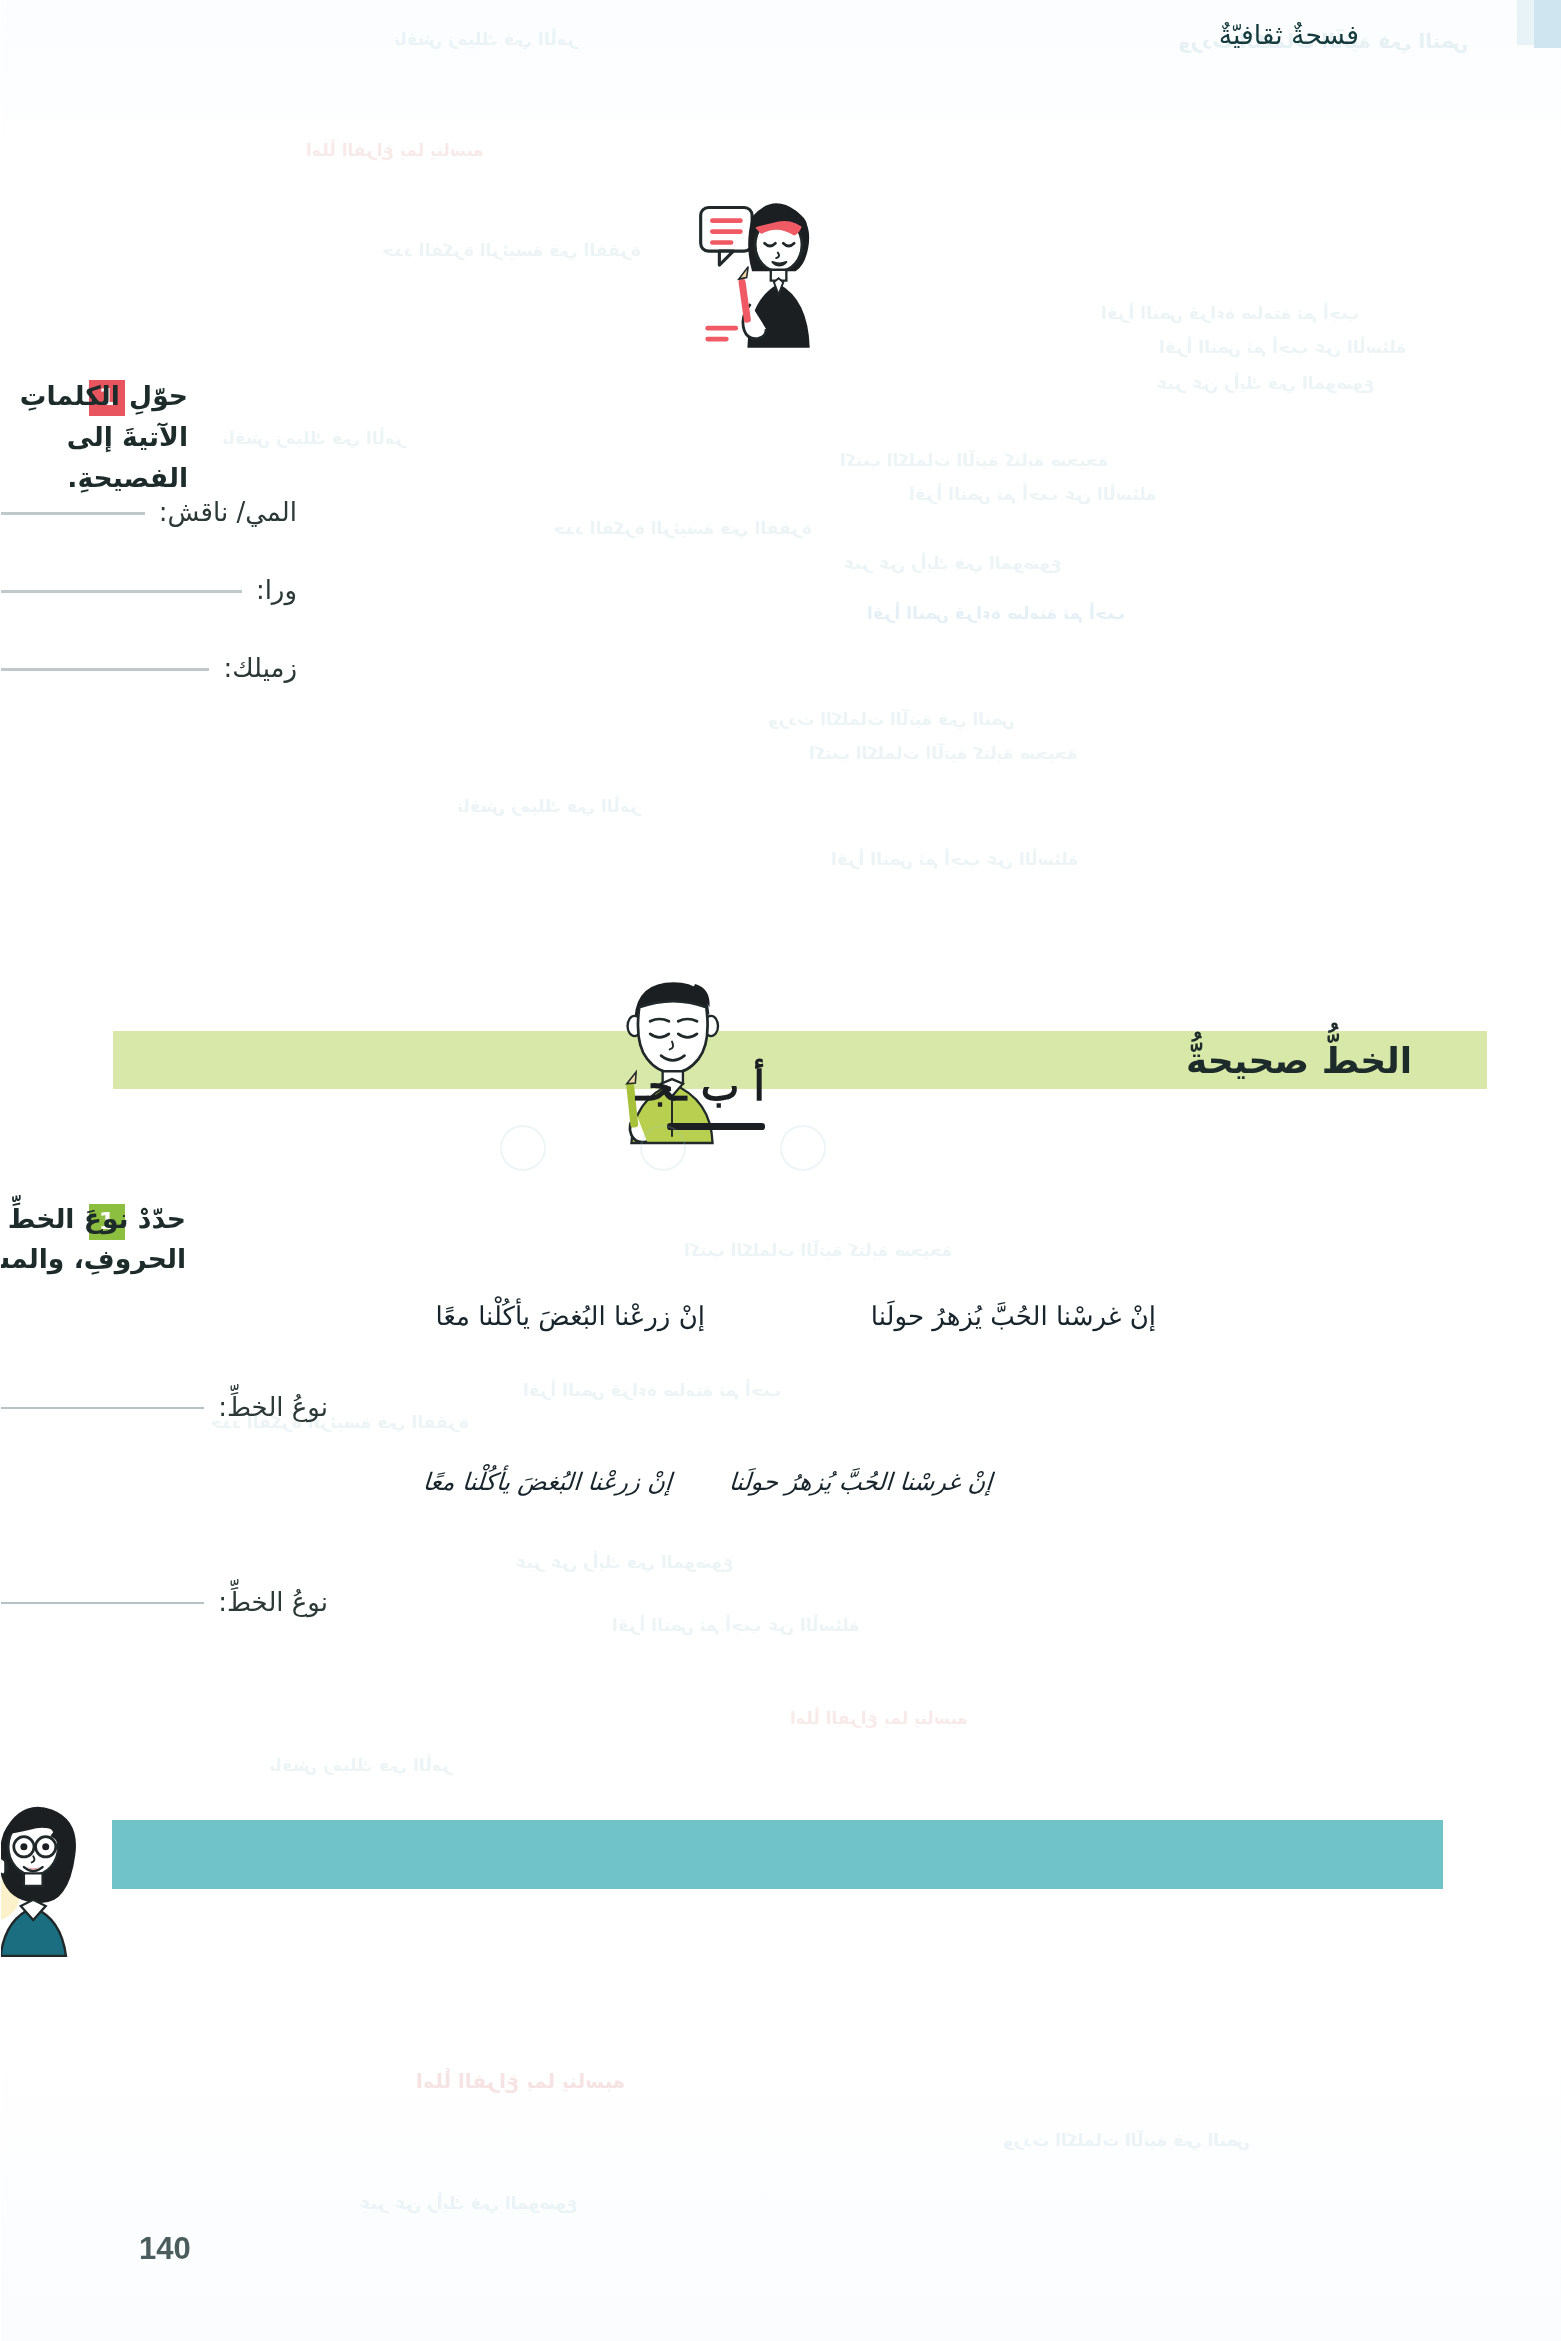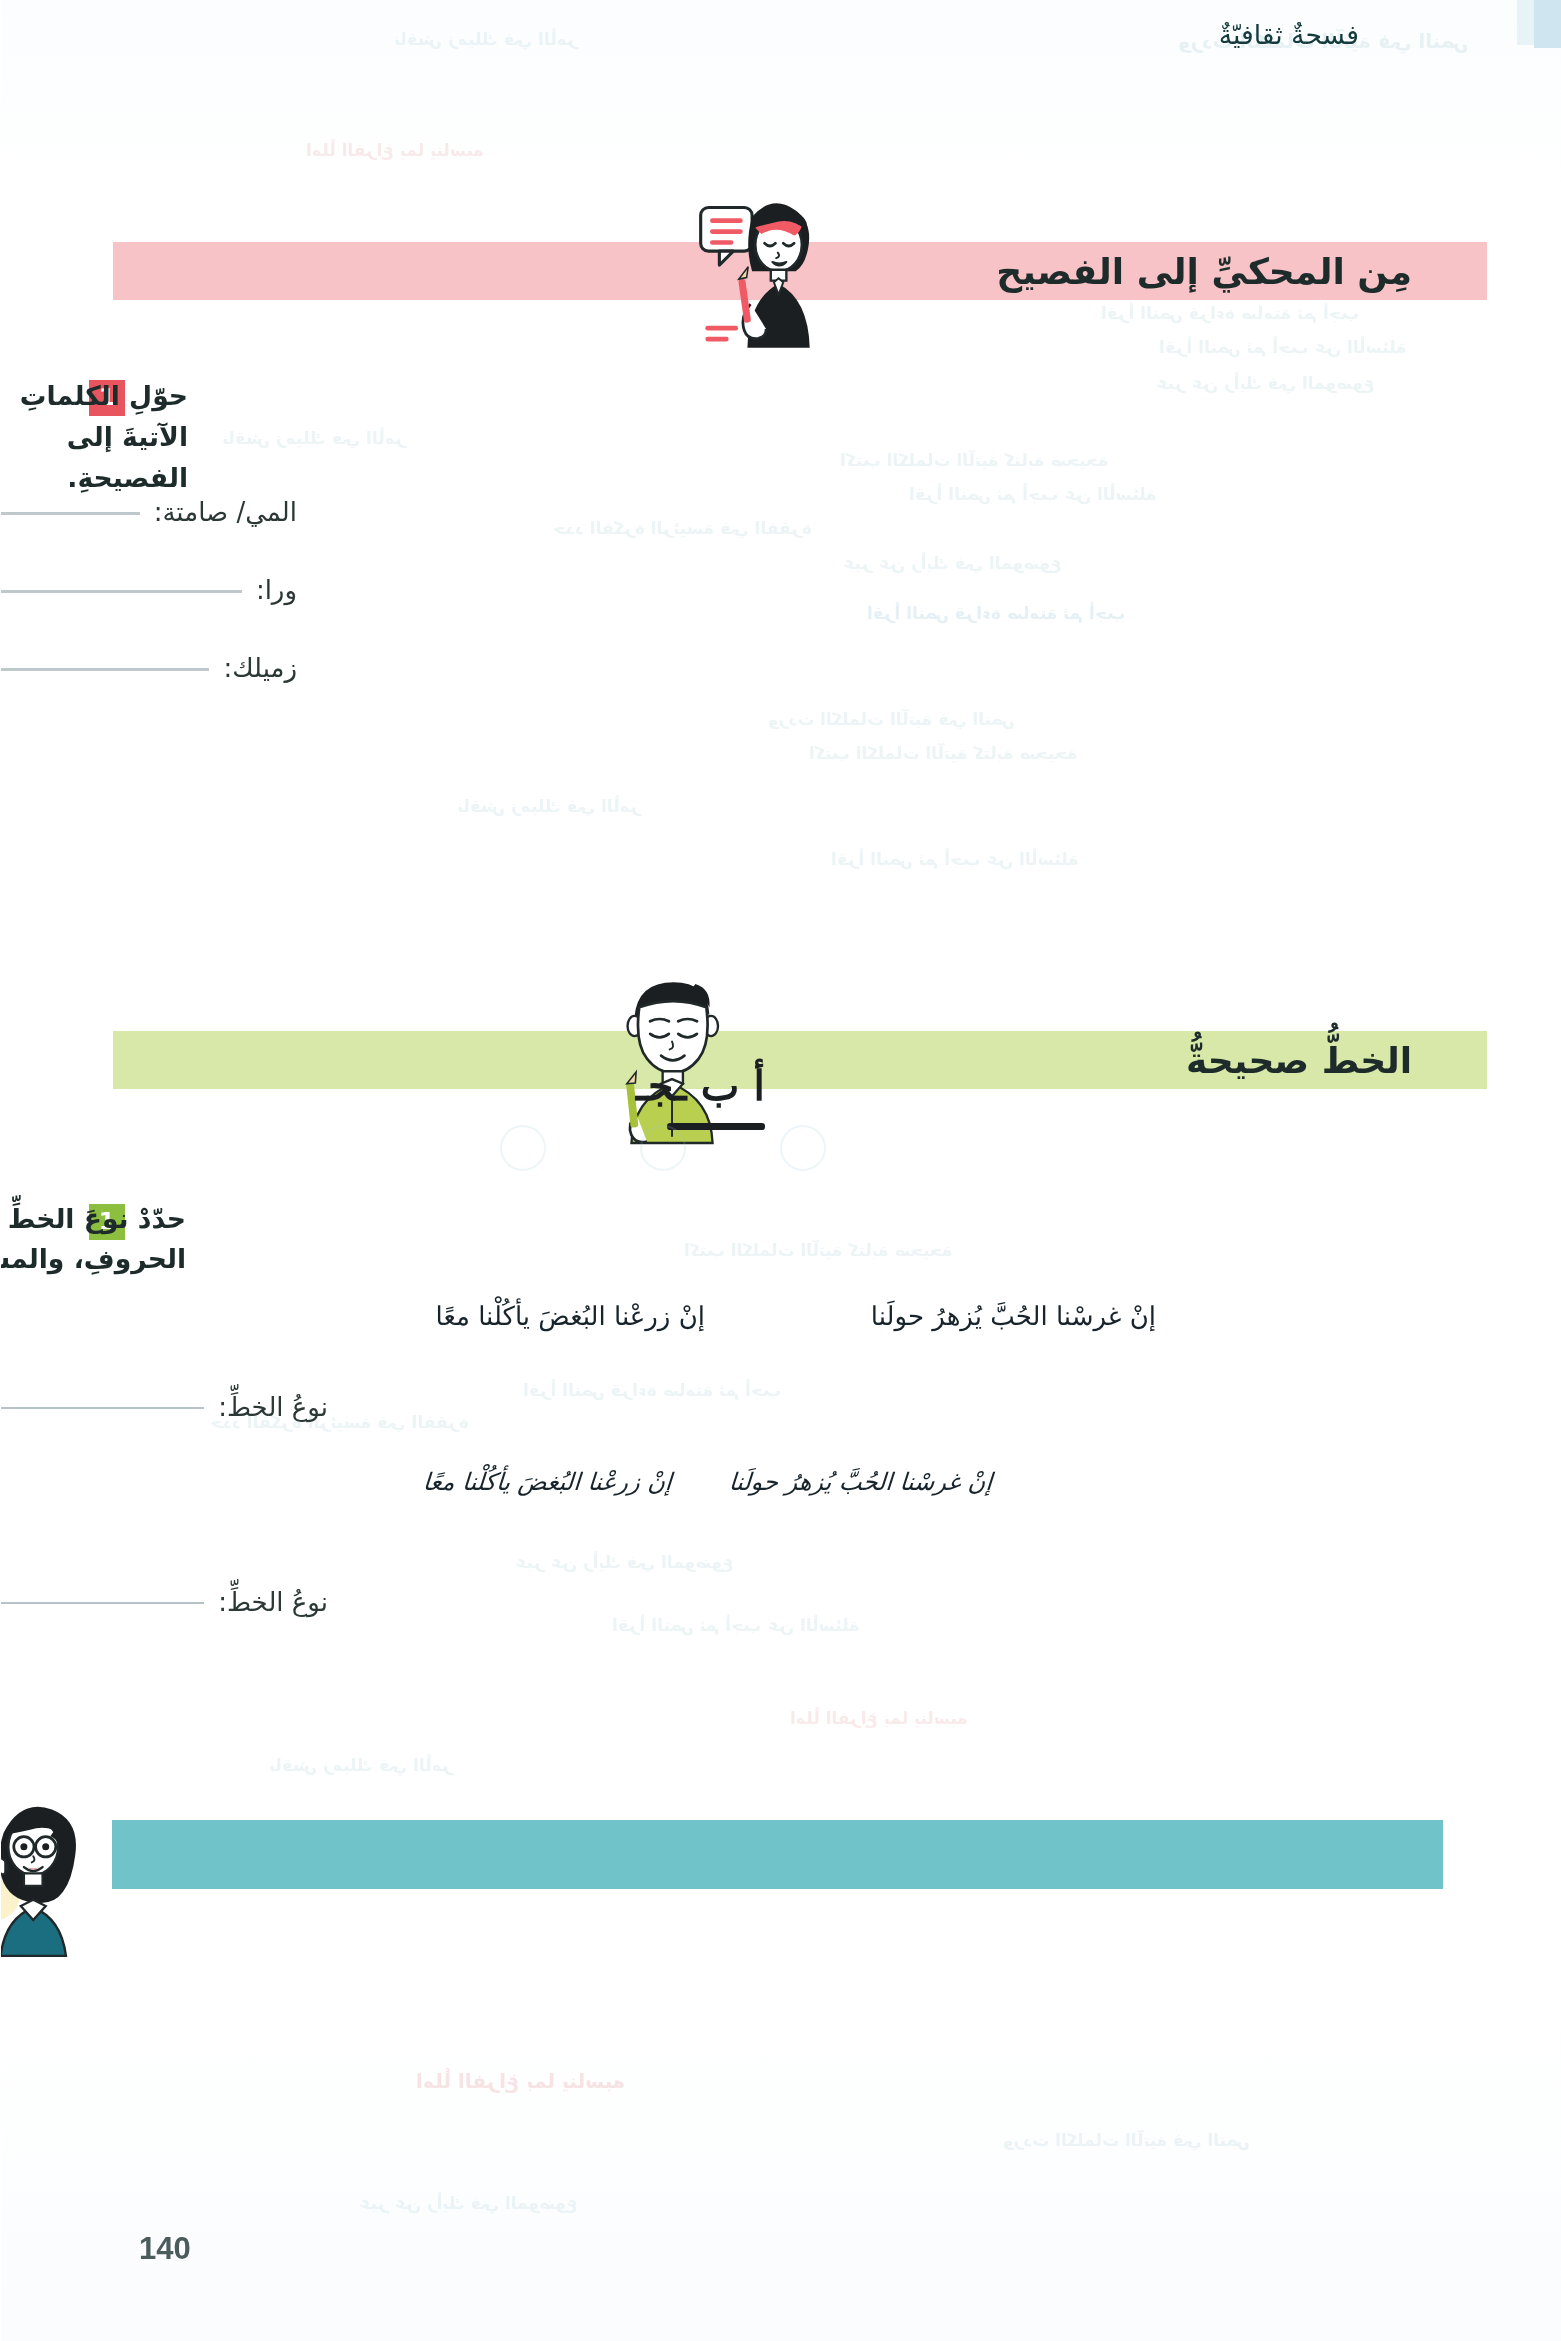--- a/index.html
+++ b/index.html
@@ -220,23 +220,20 @@
   <div class="ghost sm" style="right:781px;top:1374px;">اقرأ النص قراءة صامتة ثم أجب</div>
   <div class="ghost sm" style="right:1093px;top:1406px;">حدد الفكرة الرئيسة في الفقرة</div>
   <div class="ghost sm" style="right:828px;top:1546px;">عبر عن رأيك في الموضوع</div>
   <div class="ghost sm" style="right:703px;top:1609px;">اقرأ النص ثم أجب عن الأسئلة</div>
   <div class="ghost red sm" style="right:594px;top:1702px;">املأ الفراغ بما يناسبه</div>
   <div class="ghost sm" style="right:1109px;top:1749px;">ناقش زميلك في الأمر</div>
   <div class="ghost red" style="right:937px;top:2062px;opacity:.5;">املأ الفراغ بما يناسبه</div>
   <div class="ghost sm" style="right:312px;top:2124px;">وردت الكلمات الآتية في النص</div>
   <div class="ghost sm" style="right:984px;top:2187px;">عبر عن رأيك في الموضوع</div>
 
-  <div class="banner banner-pink">
-    <span class="banner-title">مِن المحكيِّ إلى الفصيح</span>
-  </div>
 
   <svg class="char char-girl-pen" viewBox="0 0 190 210">
 
     <rect x="6" y="26" width="66" height="56" rx="10" fill="#ffffff" stroke="#20282a" stroke-width="4"></rect>
     <path d="M30 82 L30 100 L48 82 Z" fill="#ffffff" stroke="#20282a" stroke-width="4" stroke-linejoin="round"></path>
     <rect x="18" y="40" width="42" height="6" rx="3" fill="#ef5a64"></rect>
     <rect x="18" y="54" width="42" height="6" rx="3" fill="#ef5a64"></rect>
     <rect x="18" y="68" width="30" height="6" rx="3" fill="#ef5a64"></rect>
 
     <path d="M72 38 q26 -30 56 -8 q22 16 16 48 q-4 22 -16 30 l-56 0 q-10 -34 0 -70 Z" fill="#1c1f22"></path>
@@ -264,21 +261,21 @@
 
     <rect x="12" y="178" width="42" height="6" rx="3" fill="#ef5a64"></rect>
     <rect x="12" y="192" width="30" height="6" rx="3" fill="#ef5a64"></rect>
   </svg>
 
   <div class="badge badge-red" style="right:1437px;top:380px;">1</div>
 
   <div class="instr" style="right:1374px;top:375px;">حوّلِ الكلماتِ الآتيةَ إلى الفصيحةِ.</div>
 
   <div class="fill-row" style="right:1265px;top:497px;">
-    <span class="fill-label">المي/ صامتة:</span>
+    <span class="fill-label">المي/ ناقش:</span>
     <span class="fill-line" style="width:312px;"></span>
 
   </div>
 
   <div class="fill-row" style="right:1265px;top:575px;">
     <span class="fill-label">ورا:</span>
     <span class="fill-line" style="width:375px;"></span>
 
   </div>
 

